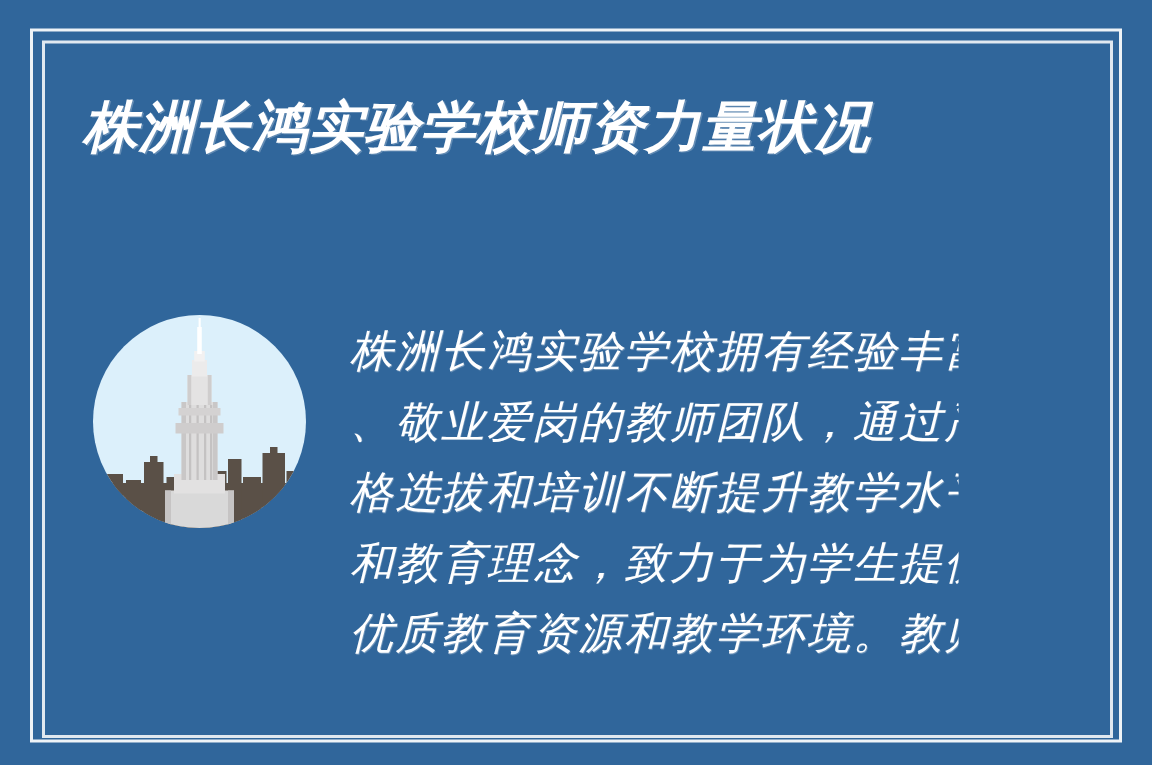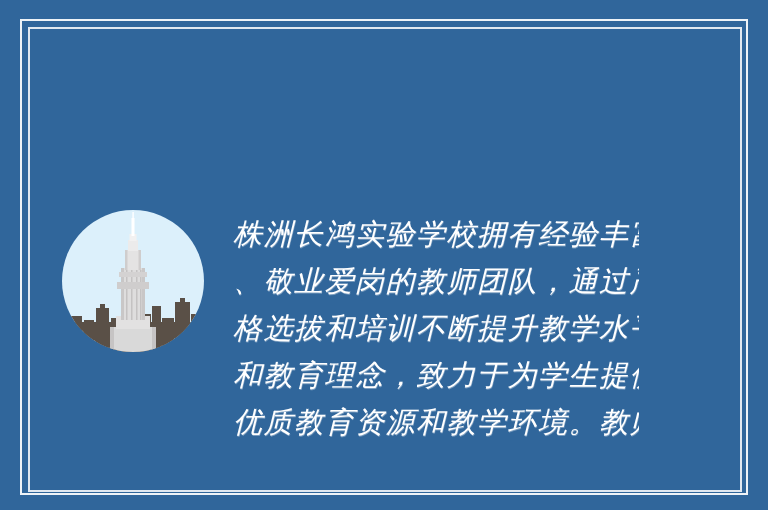--- a/index.html
+++ b/index.html
@@ -87,20 +87,21 @@
   }
 </style>
 </head>
 <body>
 
 <div id="card">
 
   <div class="frame-outer"></div>
   <div class="frame-inner"></div>
 
+  <div class="title">株洲长鸿实验学校师资力量状况</div>
 
   <div class="illustration">
     <svg width="142" height="142" viewBox="0 0 142 142" xmlns="http://www.w3.org/2000/svg">
       <defs>
         <clipPath id="circClip">
           <circle cx="71" cy="71" r="71"></circle>
         </clipPath>
       </defs>
 
       <circle cx="71" cy="71" r="71" fill="#DCF0FB"></circle>

